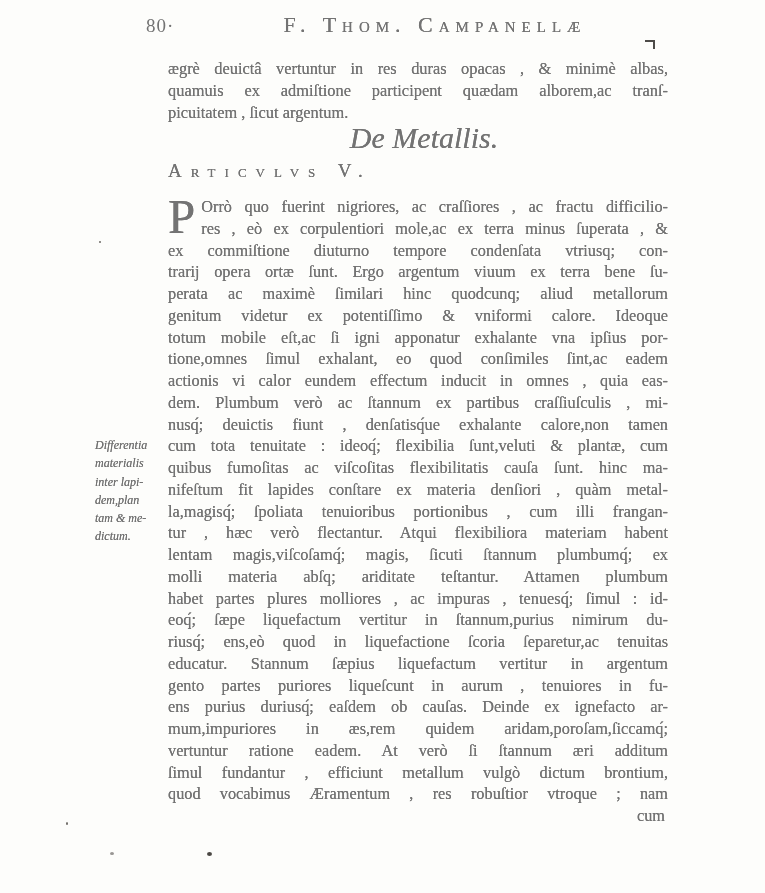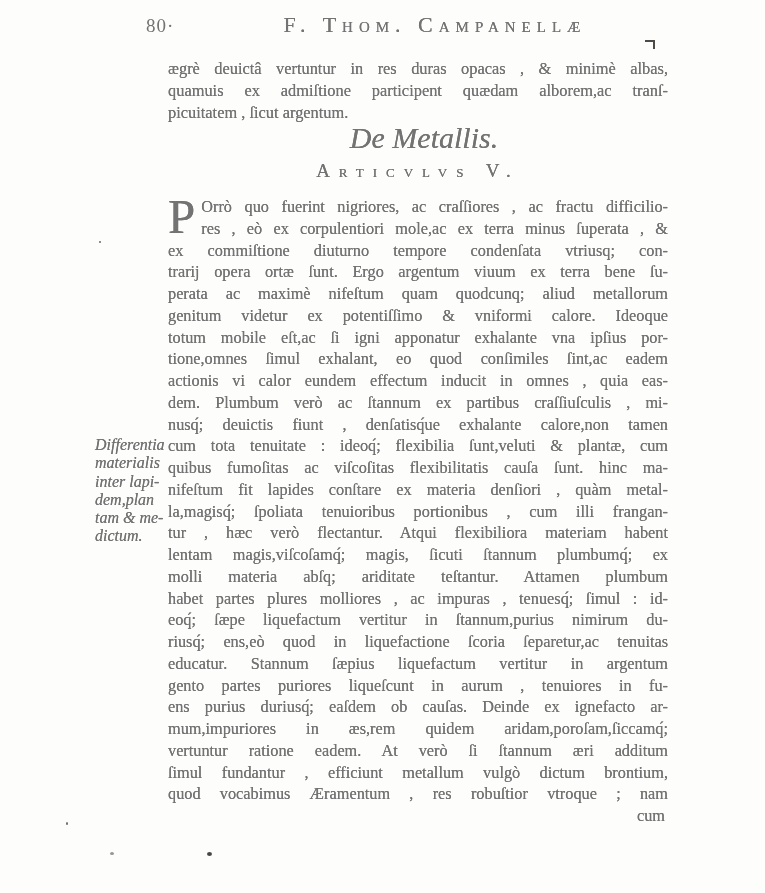--- a/index.html
+++ b/index.html
@@ -25,34 +25,34 @@
   
   .intro{position:absolute;top:58px;left:168px;width:500px;
          font-size:16.4px;line-height:21.9px;text-shadow:0 0 .35px currentColor;}
   .tline{text-align:justify;text-align-last:justify;}
   .tline.flush{text-align:center;text-align-last:left;}
   
   .chapter-title{position:absolute;top:115px;left:168px;width:500px;margin:6px;
                  text-align:center;font-style:italic;font-weight:normal;font-size:30px;
                  text-shadow:0 0 .4px currentColor;}
   .article-heading{position:absolute;top:160px;left:168px;width:500px;margin:0;
-                   text-align:center;font-weight:normal;font-variant:small-caps;
+                   text-align:left;font-weight:normal;font-variant:small-caps;
                    font-size:19px;letter-spacing:9px;text-shadow:0 0 .35px currentColor;}
   
   .body-par{position:absolute;top:196px;left:168px;width:500px;
             font-size:16.3px;line-height:21.75px;text-shadow:0 0 .35px currentColor;}
   .drop-cap{
     float:left;
     font-size:49px;line-height:40px;height:42px;
     padding:1px 6px 0 0;
   }
   .catchword{text-align:right;text-align-last:right;padding-right:3px;}
   
   .margin-note{position:absolute;left:95px;top:436px;width:72px;
-               font-style:italic;font-size:16px;line-height:18.3px;
+               font-style:italic;font-size:12px;line-height:18.3px;
                text-shadow:0 0 .3px currentColor;}
   
   .ink-artifact{position:absolute;left:645px;top:40px;width:8px;height:7px;
                 border-top:2px solid #2f2c29;border-right:2px solid #2f2c29;opacity:.85;}
   .speck{position:absolute;background:#6d6a66;border-radius:50%;}
   .speck.s1{left:99px;top:241px;width:2px;height:2px;}
   .speck.s2{left:66px;top:822px;width:2px;height:3px;}
   .speck.s3{left:110px;top:852px;width:4px;height:3px;opacity:.7;}
   .speck.s4{left:207px;top:852px;width:5px;height:4px;background:#4a4743;}
 </style>
@@ -85,21 +85,21 @@
     <div>tam &amp; me-</div>
     <div>dictum.</div>
   </div>
 
   <div class="body-par">
     <span class="drop-cap">P</span>
     <div class="tline">Orrò quo fuerint nigriores, ac craſſiores , ac fractu difficilio-</div>
     <div class="tline">res , eò ex corpulentiori mole,ac ex terra minus ſuperata , &amp;</div>
     <div class="tline">ex commiſtione diuturno tempore condenſata vtriusq; con-</div>
     <div class="tline">trarij opera ortæ ſunt.  Ergo argentum viuum ex terra bene ſu-</div>
-    <div class="tline">perata ac maximè nifeſtum quam quodcunq; aliud metallorum</div>
+    <div class="tline">perata ac maximè ſimilari hinc quodcunq; aliud metallorum</div>
     <div class="tline">genitum videtur ex potentiſſimo &amp; vniformi calore.  Ideoque</div>
     <div class="tline">totum mobile eſt,ac ſi igni apponatur exhalante vna ipſius por-</div>
     <div class="tline">tione,omnes ſimul exhalant, eo quod conſimiles ſint,ac eadem</div>
     <div class="tline">actionis vi calor eundem effectum inducit in omnes , quia eas-</div>
     <div class="tline">dem.  Plumbum verò ac ſtannum ex partibus craſſiuſculis , mi-</div>
     <div class="tline">nusq́; deuictis fiunt , denſatisq́ue exhalante calore,non tamen</div>
     <div class="tline">cum tota tenuitate : ideoq́; flexibilia ſunt,veluti &amp; plantæ, cum</div>
     <div class="tline">quibus fumoſitas ac viſcoſitas flexibilitatis cauſa ſunt.  hinc ma-</div>
     <div class="tline">nifeſtum fit lapides conſtare ex materia denſiori , quàm metal-</div>
     <div class="tline">la,magisq́; ſpoliata tenuioribus portionibus , cum illi frangan-</div>

